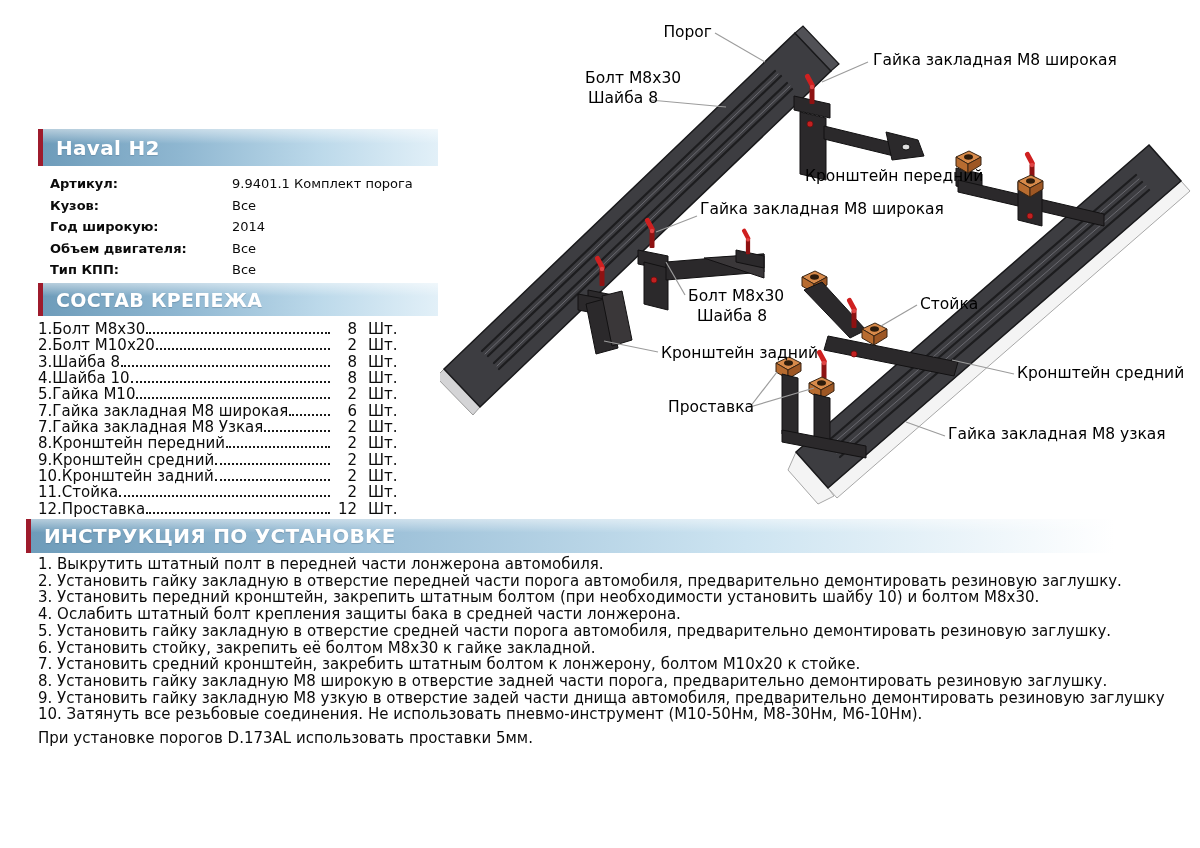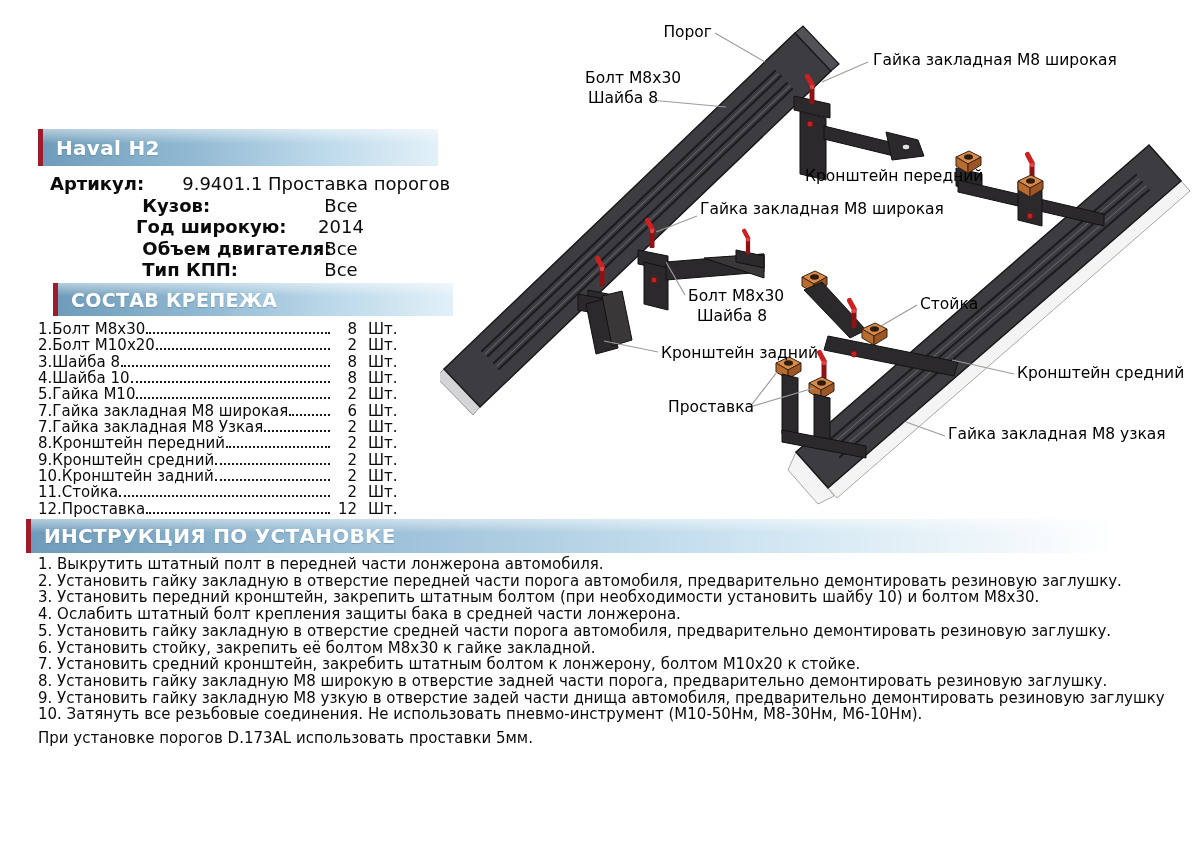--- a/index.html
+++ b/index.html
@@ -22,27 +22,27 @@
     background:
       linear-gradient(180deg, rgba(255,255,255,.5) 0%, rgba(255,255,255,0) 40%),
       linear-gradient(90deg,#6e9cba 0%,#9cc0d8 30%,#cde4f1 62%,#ffffff 94%);
   }
   .section-bar .t{
     color:#fff;font-weight:bold;font-size:20px;padding-left:13px;
     letter-spacing:.3px;white-space:nowrap;
     text-shadow:0 1px 1px rgba(80,110,135,.4);
   }
   #bar-haval{left:38px;top:129px;width:400px;height:37px;}
-  #bar-parts{left:53px;top:283px;width:400px;height:33px;}
+  #bar-parts{left:38px;top:283px;width:400px;height:33px;}
   #bar-parts .t{font-size:19px;}
   #bar-instr{left:26px;top:519px;width:1157px;height:34px;}
 
   
   #specs{position:absolute;left:50px;top:173px;width:400px;}
-  .spec-row{display:flex;height:21.5px;font-size:18px;line-height:21.5px;justify-content:center;}
+  .spec-row{display:flex;height:21.5px;font-size:13px;line-height:21.5px;}
   .spec-label{width:182px;font-weight:bold;white-space:nowrap;}
   .spec-value{white-space:nowrap;}
 
   
   #parts-list{position:absolute;left:38px;top:321px;width:395px;}
   .part-row{display:flex;align-items:flex-start;height:16.35px;font-size:15px;line-height:16px;}
   .p-left{width:294px;display:flex;align-items:flex-end;}
   .p-name{white-space:nowrap;}
   .p-dots{flex:1;border-bottom:2px dotted #1a1a1a;margin:0 2px 3px 1px;}
   .p-qty{width:25px;text-align:right;}
@@ -69,21 +69,21 @@
 </head>
 <body>
 
 <div id="bar-haval" class="section-bar bar-small">
   <span class="t">Haval H2</span>
 </div>
 
 <div id="specs">
   <div class="spec-row">
     <span class="spec-label">Артикул:</span>
-    <span class="spec-value">9.9401.1 Проставка порогов</span>
+    <span class="spec-value">9.9401.1 Комплект порога</span>
   </div>
   <div class="spec-row">
     <span class="spec-label">Кузов:</span>
     <span class="spec-value">Все</span>
   </div>
   <div class="spec-row">
     <span class="spec-label">Год широкую:</span>
     <span class="spec-value">2014</span>
   </div>
   <div class="spec-row">

